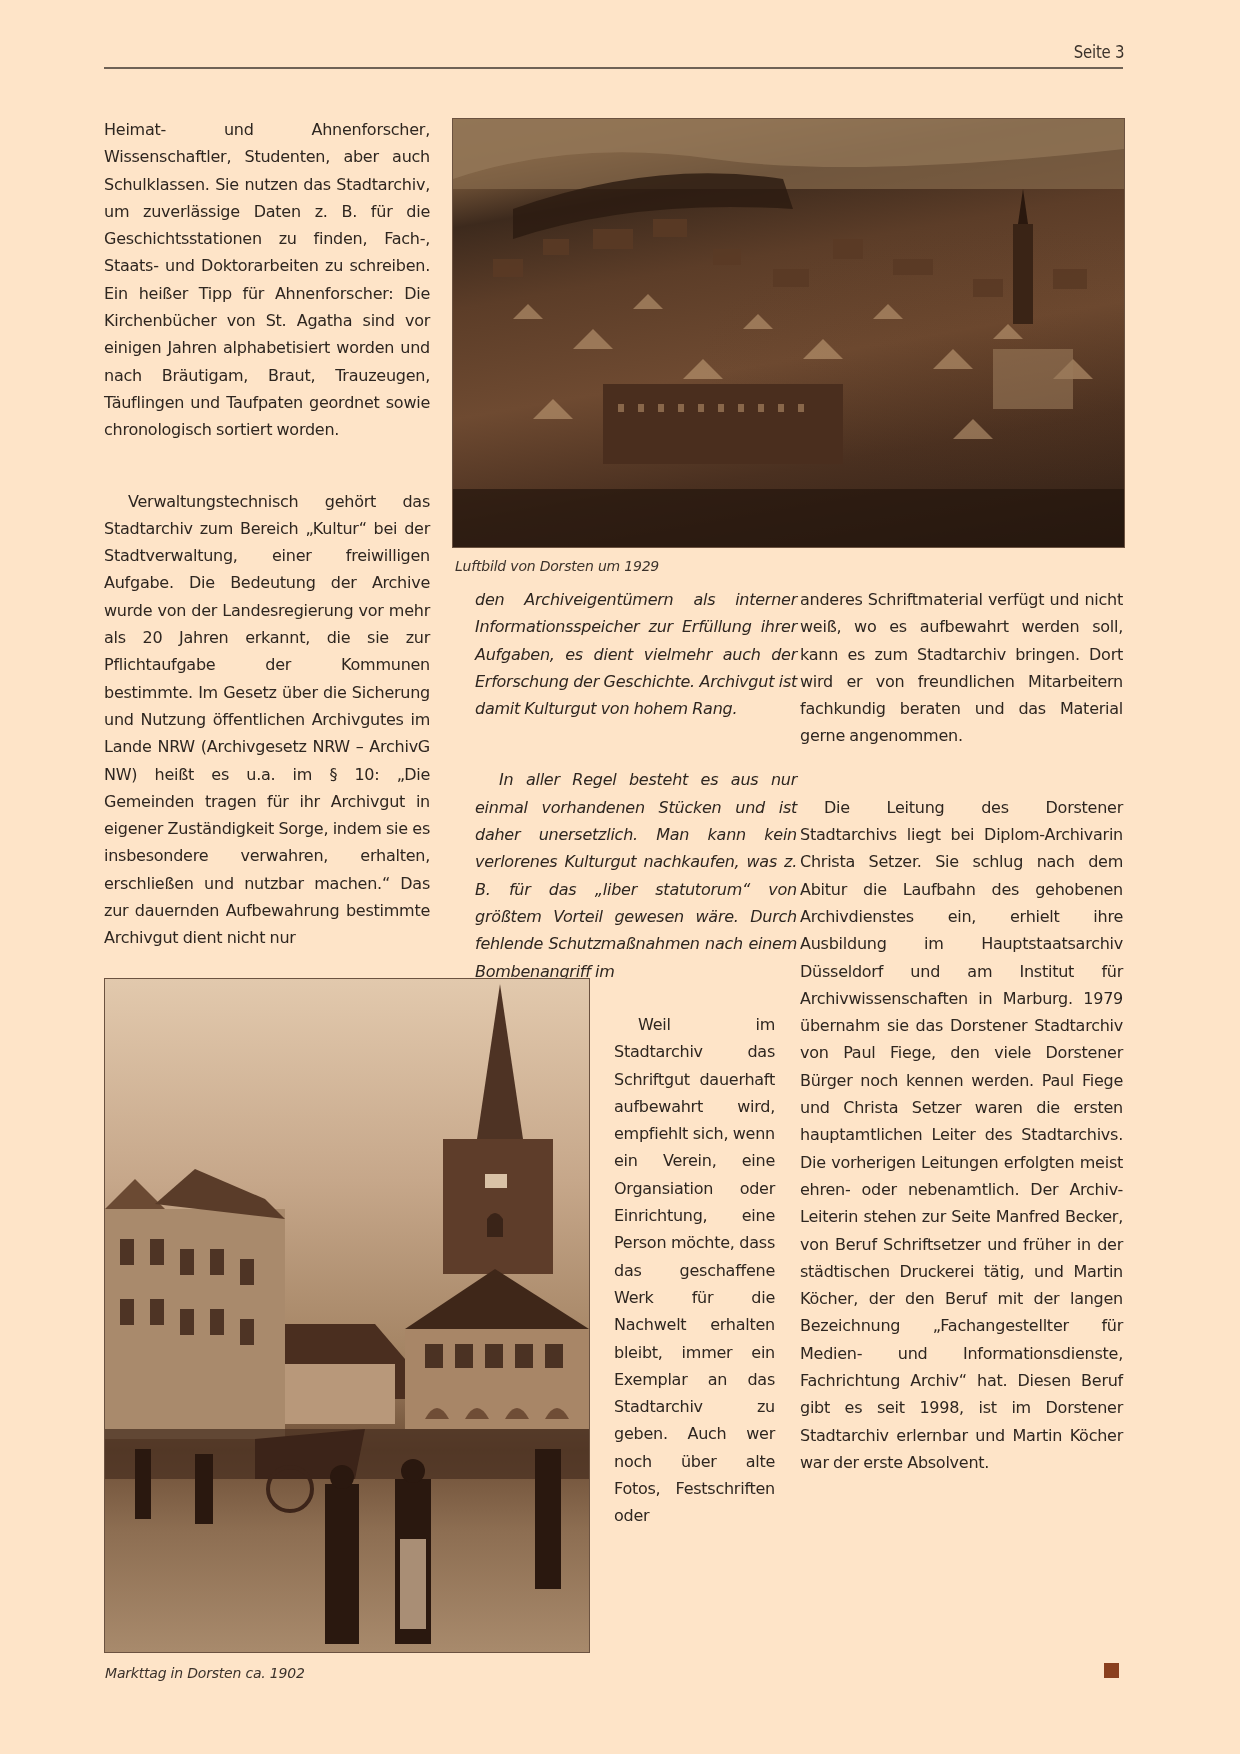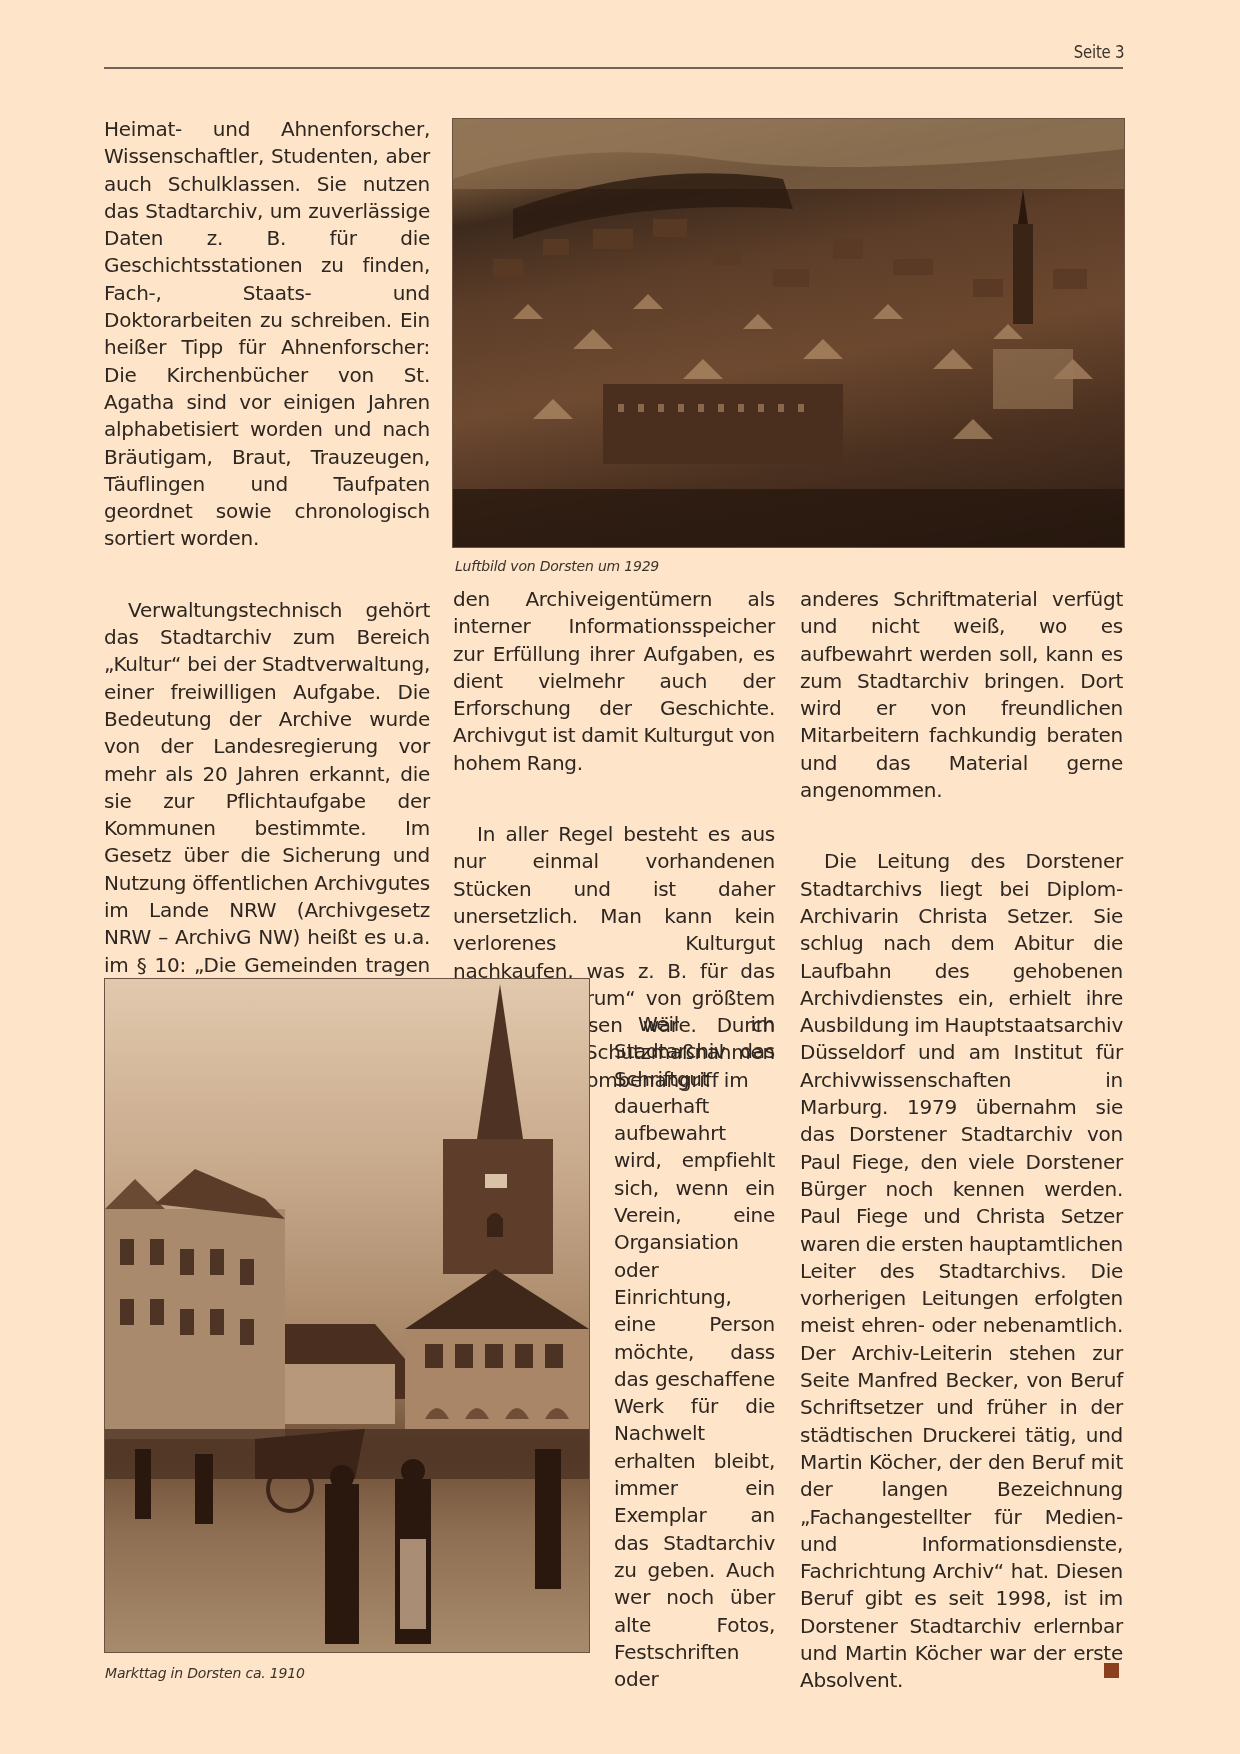--- a/index.html
+++ b/index.html
@@ -17,30 +17,30 @@
     font-family: "DejaVu Sans", sans-serif;
     letter-spacing: -0.3px;
     transform: scaleX(0.88); transform-origin: right top;
   }
   .header-rule {
     position: absolute; left: 104px; top: 67px; width: 1019px; height: 2px;
     background: #6f6256;
   }
   .col {
     position: absolute;
-    font-size: 20px;
+    font-size: 16px;
     line-height: 27.3px;
     text-align: justify;
     letter-spacing: -0.25px;
     word-spacing: -0.5px;
   }
   .col p { margin: 0; }
   .col p.indent { text-indent: 24px; margin-top: 44px; }
   .col-1 { left: 104px; top: 116px; width: 326px; }
-  .col-2 { left: 453px; top: 586px; width: 322px; }
+  .col-2 { left: 475px; top: 586px; width: 322px; font-style: italic; }
   .col-2b { left: 614px; top: 967px; width: 161px; }
   .col-3 { left: 800px; top: 586px; width: 323px; }
   .photo {
     position: absolute; overflow: hidden;
     border: 1px solid #6b5240;
   }
   .photo-aerial {
     left: 452px; top: 118px; width: 671px; height: 428px;
     background:
       radial-gradient(ellipse at 82% 55%, rgba(90,55,30,0.2) 0%, rgba(0,0,0,0) 40%),
@@ -190,20 +190,20 @@
         <rect x="90" y="475" width="18" height="70"></rect>
       <rect x="220" y="505" width="34" height="160"></rect>
         <rect x="290" y="500" width="36" height="165"></rect>
       <rect x="430" y="470" width="26" height="140"></rect>
     </g>
     <ellipse cx="237" cy="498" rx="12" ry="12" fill="#2a180f"></ellipse>
     <ellipse cx="308" cy="492" rx="12" ry="12" fill="#2a180f"></ellipse>
     <rect x="295" y="560" width="26" height="90" fill="#c9ad8f" opacity="0.8"></rect>
   </svg>
 </div>
-<div class="caption caption-market">Markttag in Dorsten ca. 1910</div>
+<div class="caption caption-market">Markttag in Dorsten ca. 1902</div>
 
 <div class="col col-3">
   <p>anderes Schriftmaterial verfügt und nicht weiß, wo es aufbewahrt werden soll, kann es zum Stadtarchiv bringen. Dort wird er von freundlichen Mitarbeitern fachkundig beraten und das Material gerne angenommen.</p>
   <p class="indent">Die Leitung des Dorstener Stadtarchivs liegt bei Diplom-Archivarin Christa Setzer. Sie schlug nach dem Abitur die Laufbahn des gehobenen Archivdienstes ein, erhielt ihre Ausbildung im Hauptstaatsarchiv Düsseldorf und am Institut für Archivwissenschaften in Marburg. 1979 übernahm sie das Dorstener Stadtarchiv von Paul Fiege, den viele Dorstener Bürger noch kennen werden. Paul Fiege und Christa Setzer waren die ersten hauptamtlichen Leiter des Stadtarchivs. Die vorherigen Leitungen erfolgten meist ehren- oder nebenamtlich. Der Archiv-Leiterin stehen zur Seite Manfred Becker, von Beruf Schriftsetzer und früher in der städtischen Druckerei tätig, und Martin Köcher, der den Beruf mit der langen Bezeichnung „Fachangestellter für Medien- und Informationsdienste, Fachrichtung Archiv“ hat. Diesen Beruf gibt es seit 1998, ist im Dorstener Stadtarchiv erlernbar und Martin Köcher war der erste Absolvent.</p>
 </div>
 
 <div class="end-mark"></div>
 
 </body></html>

